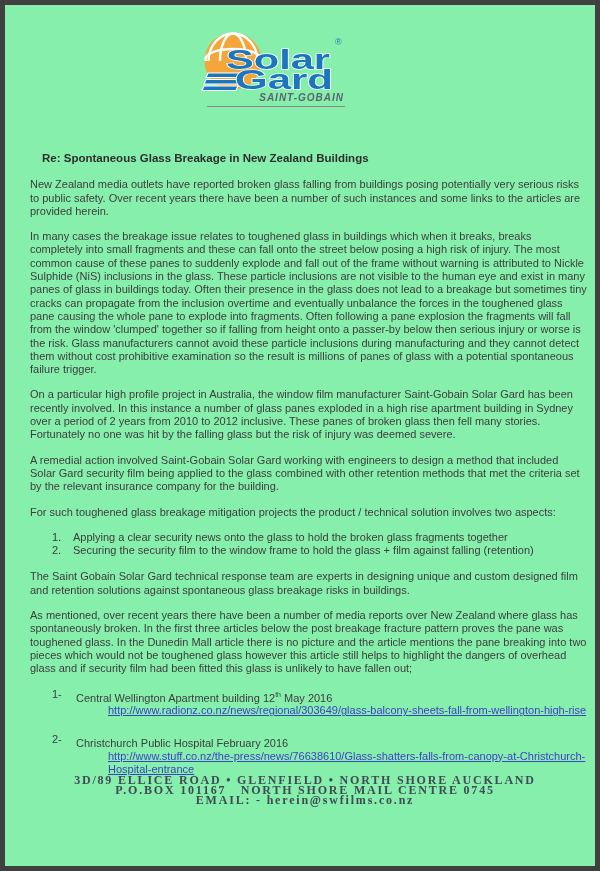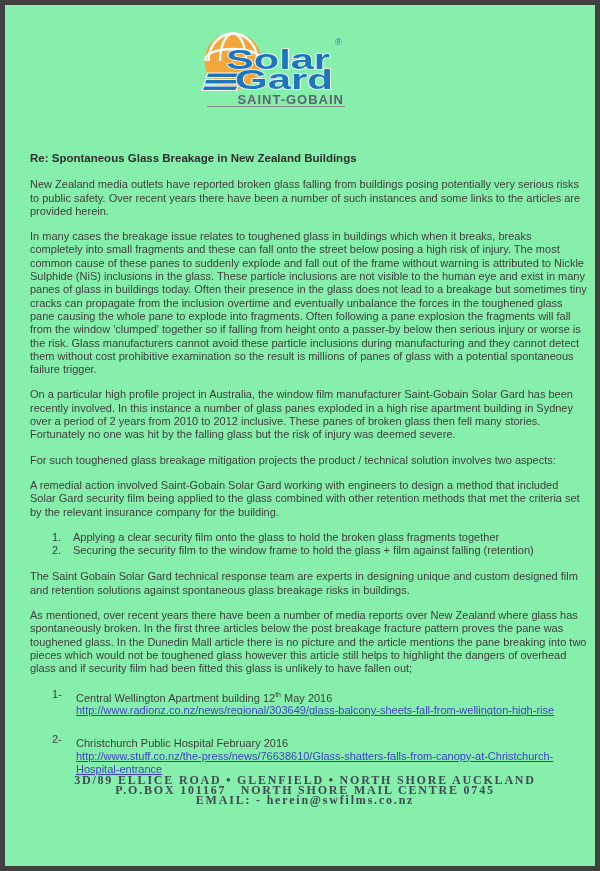--- a/index.html
+++ b/index.html
@@ -16,52 +16,54 @@
     background:#86efac;
     border:5px solid #404040;
     box-sizing:border-box;
   }
 
   
   .logo-wrap { position:absolute; left:193px; top:26px; width:152px; height:80px; }
   .subbrand {
     position:absolute; left:193px; top:87px; width:146px;
     text-align:right;
-    font-size:13px; font-weight:bold;
+    font-size:10px; font-weight:bold;
     letter-spacing:1px;
     color:#5b6470;
+    font-style:italic;
   }
   .logo-rule {
     position:absolute; left:202px; top:101px; width:138px;
     border-top:1.5px solid #8a8a8a; height:0;
   }
 
   
   .content {
     position:absolute; left:25px; top:147px; width:557px;
     font-size:11px; line-height:13.3px;
   }
-  .subject { font-weight:bold; font-size:11.5px; color:#2e2e2e; margin:0 0 13px 0; }
+  .subject { font-weight:bold; font-size:11.5px; color:#2e2e2e; margin:0 0 13px 12px; }
   .para { margin:0 0 12px 0; }
   .para.spaced { margin-top:12px; }
 
   .aspects { margin:9px 0 13px 22px; }
   .aspect-row { display:flex; }
   .aspect-num { width:21px; flex:0 0 21px; }
   .aspect-text { flex:1; }
 
   .media-list { margin:8px 0 0 22px; }
   .media-item { display:flex; margin-bottom:15px; }
   .media-num { width:24px; flex:0 0 24px; }
   .media-body { flex:1; }
   .media-title { color:#3d3d3d; }
   .media-title sup { font-size:7px; }
   .media-link {
     color:#3f3fc6; word-break:break-word;
     display:inline-block;
+    margin-left:32px;
   }
 
   
   .footer {
     position:absolute; left:0; top:771px; width:600px;
     text-align:center;
     font-family:"Liberation Serif", serif;
     font-size:12px; line-height:9.8px;
     letter-spacing:1.8px;
     color:#3f4a55;
@@ -103,27 +105,27 @@
   <div class="subbrand">SAINT-GOBAIN</div>
   <div class="logo-rule"></div>
 
   <div class="content">
 
     <p class="subject">Re: Spontaneous Glass Breakage in New Zealand Buildings</p>
 
     <p class="para">New Zealand media outlets have reported broken glass falling from buildings posing potentially very serious risks to public safety. Over recent years there have been a number of such instances and some links to the articles are provided herein.</p>
     <p class="para">In many cases the breakage issue relates to toughened glass in buildings which when it breaks, breaks completely into small fragments and these can fall onto the street below posing a high risk of injury. The most common cause of these panes to suddenly explode and fall out of the frame without warning is attributed to Nickle Sulphide (NiS) inclusions in the glass. These particle inclusions are not visible to the human eye and exist in many panes of glass in buildings today. Often their presence in the glass does not lead to a breakage but sometimes tiny cracks can propagate from the inclusion overtime and eventually unbalance the forces in the toughened glass pane causing the whole pane to explode into fragments. Often following a pane explosion the fragments will fall from the window 'clumped' together so if falling from height onto a passer-by below then serious injury or worse is the risk. Glass manufacturers cannot avoid these particle inclusions during manufacturing and they cannot detect them without cost prohibitive examination so the result is millions of panes of glass with a potential spontaneous failure trigger.</p>
     <p class="para">On a particular high profile project in Australia, the window film manufacturer Saint-Gobain Solar Gard has been recently involved. In this instance a number of glass panes exploded in a high rise apartment building in Sydney over a period of 2 years from 2010 to 2012 inclusive. These panes of broken glass then fell many stories. Fortunately no one was hit by the falling glass but the risk of injury was deemed severe.</p>
+    <p class="para">A remedial action involved Saint-Gobain Solar Gard working with engineers to design a method that included Solar Gard security film being applied to the glass combined with other retention methods that met the criteria set by the relevant insurance company for the building.</p>
     <p class="para">For such toughened glass breakage mitigation projects the product / technical solution involves two aspects:</p>
-    <p class="para">A remedial action involved Saint-Gobain Solar Gard working with engineers to design a method that included Solar Gard security film being applied to the glass combined with other retention methods that met the criteria set by the relevant insurance company for the building.</p>
 
     <div class="aspects">
       <div class="aspect-row">
         <span class="aspect-num">1.</span>
-        <span class="aspect-text">Applying a clear security film onto the glass to hold the broken glass fragments together</span>
+        <span class="aspect-text">Applying a clear security news onto the glass to hold the broken glass fragments together</span>
       </div>
       <div class="aspect-row">
         <span class="aspect-num">2.</span>
         <span class="aspect-text">Securing the security film to the window frame to hold the glass + film against falling (retention)</span>
       </div>
     </div>
 
     <p class="para spaced">The Saint Gobain Solar Gard technical response team are experts in designing unique and custom designed film and retention solutions against spontaneous glass breakage risks in buildings.</p>
     <p class="para">As mentioned, over recent years there have been a number of media reports over New Zealand where glass has spontaneously broken. In the first three articles below the post breakage fracture pattern proves the pane was toughened glass. In the Dunedin Mall article there is no picture and the article mentions the pane breaking into two pieces which would not be toughened glass however this article still helps to highlight the dangers of overhead glass and if security film had been fitted this glass is unlikely to have fallen out;</p>
 

